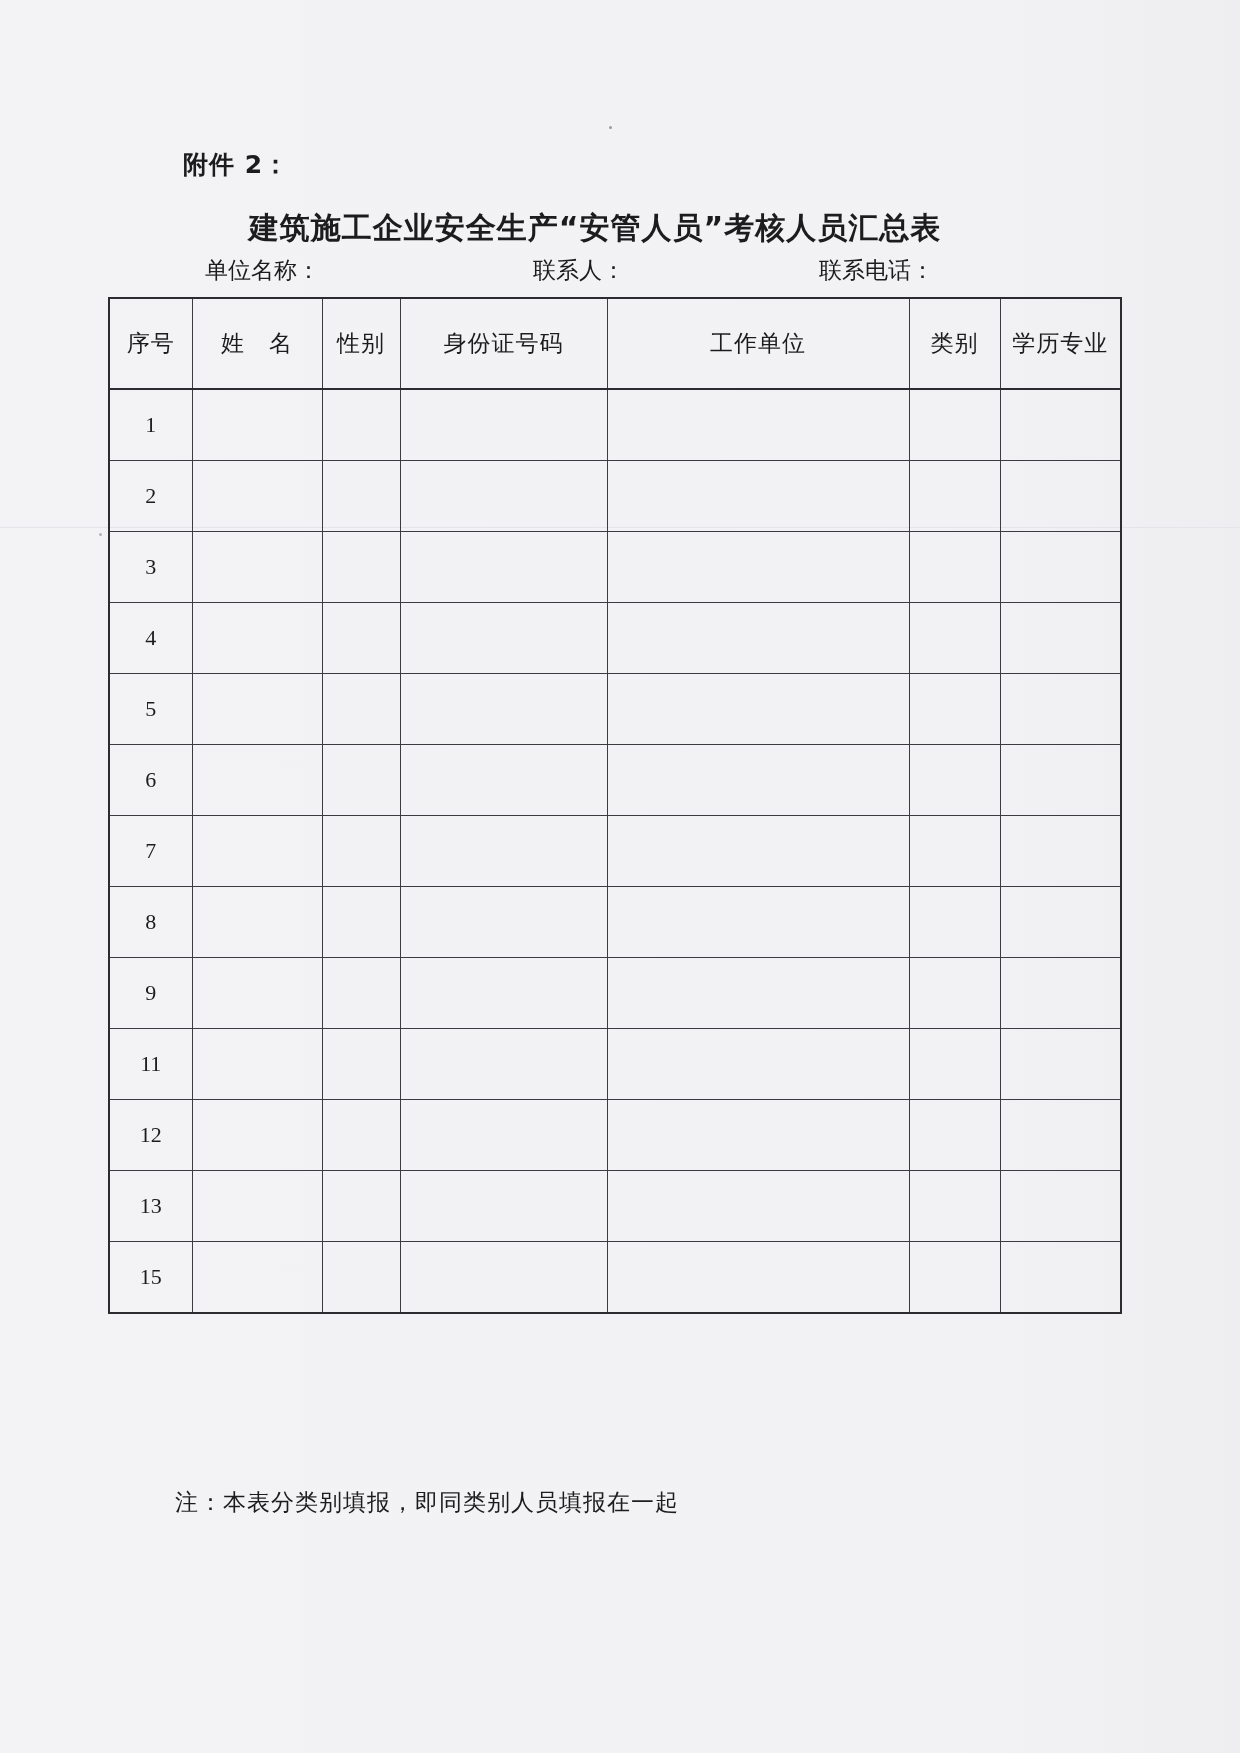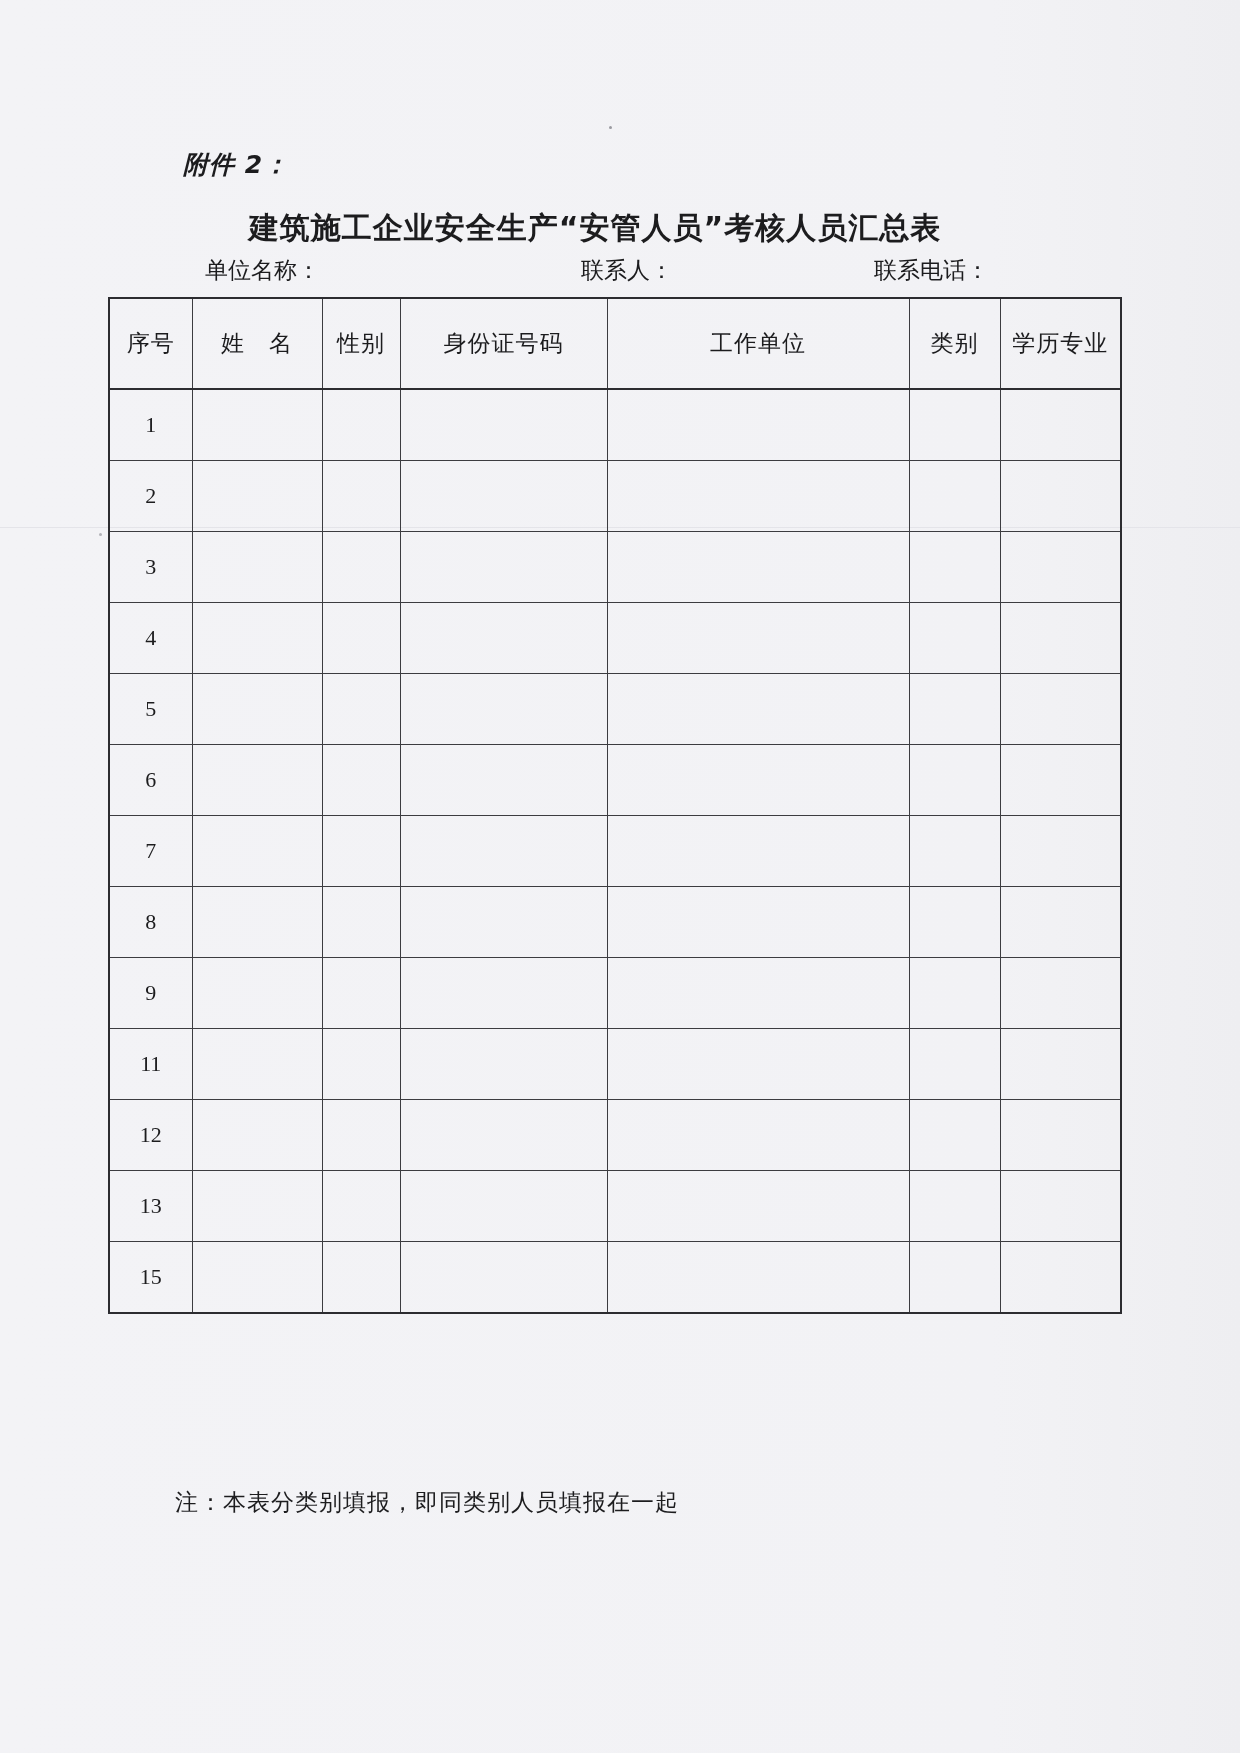--- a/index.html
+++ b/index.html
@@ -13,38 +13,37 @@
     overflow: hidden;
   }
   .attachment-label {
     position: absolute;
     left: 183px;
     top: 148px;
     font-family: "DejaVu Sans", "Liberation Sans", sans-serif;
     font-weight: bold;
     font-size: 25px;
     letter-spacing: 1px;
-    font-style: italic;
   }
   .doc-title {
     position: absolute;
     left: 0;
     top: 208px;
     width: 1190px;
     text-align: center;
     font-family: "DejaVu Sans", "Liberation Sans", sans-serif;
     font-weight: bold;
     font-size: 30px;
     letter-spacing: 1px;
   }
   .info-line { position: absolute; top: 255px; left: 0; width: 996px; height: 32px; font-size: 23px; font-family: Liberation Serif, serif; }
   .info-label { position: absolute; white-space: nowrap; }
   .unit-name { left: 205px; }
-  .contact-person { left: 533px; margin-left: 48px; }
-  .contact-phone { left: 874px; }
+  .contact-person { left: 533px; }
+  .contact-phone { left: 819px; }
 
   .form-table {
     position: absolute;
     left: 108px;
     top: 297px;
     width: 1012px;
     border-collapse: collapse;
     table-layout: fixed;
   }
   .form-table th, .form-table td {

